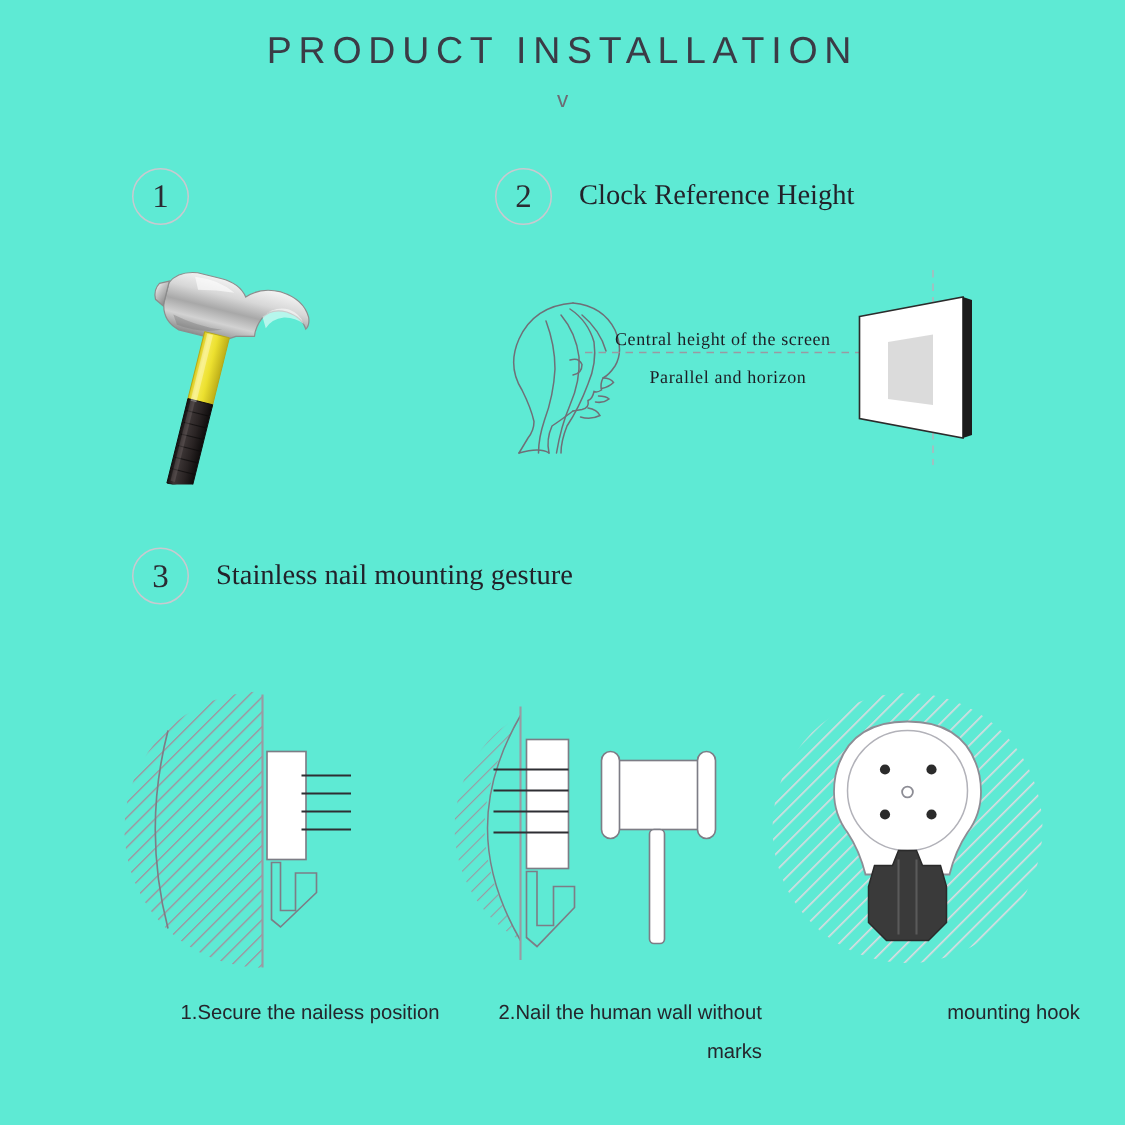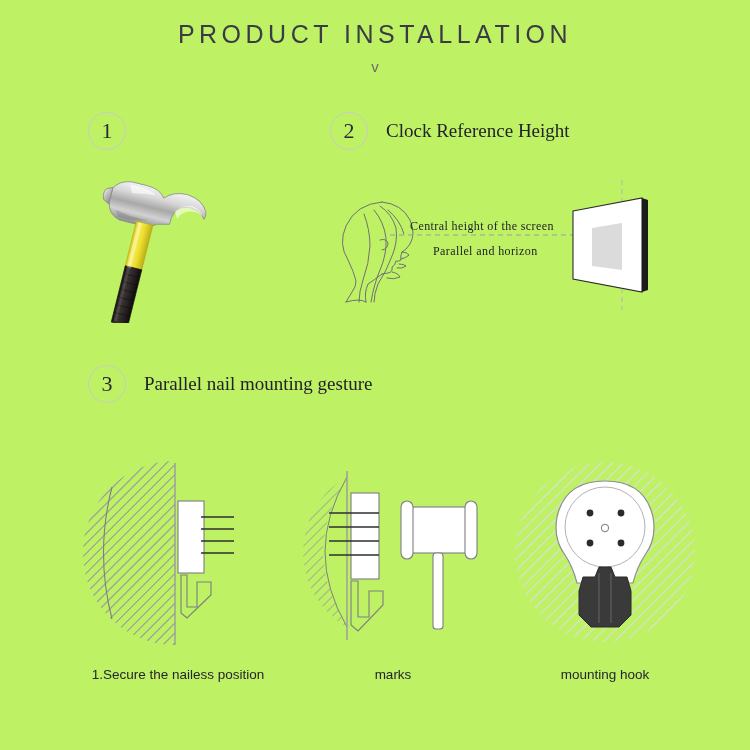--- a/index.html
+++ b/index.html
@@ -9,21 +9,21 @@
     background: #ffffff;
   }
   body {
     font-family: "Liberation Serif", serif;
     color: #1a1a1a;
   }
   #page {
     position: relative;
     width: 750px;
     height: 750px;
-    background: #bef264;
+    background: #5eead4;
     overflow: hidden;
   }
 
   
   #title {
     position: absolute;
     left: 0;
     top: 20px;
     width: 750px;
     text-align: center;
@@ -109,21 +109,21 @@
   
   .panel { position: absolute; top: 455px; width: 220px; height: 195px; }
   #panel1 { left: 75px; }
   #panel2 { left: 285px; }
   #panel3 { left: 495px; }
 
   .caption {
     position: absolute;
     top: 662px;
     width: 230px;
-    text-align: center;
+    text-align: right;
     font-family: "Liberation Sans", sans-serif;
     font-size: 13.5px;
     color: #25252c;
     line-height: 26px;
   }
   #caption1 { left: 63px; }
   #caption2 { left: 278px; }
   #caption3 { left: 490px; }
   .caption .l2 { display: block; }
 </style>
@@ -245,21 +245,21 @@
         <polygon points="312,18 318,20 318,110 312,112" fill="#1c1c1c"></polygon>
       </g>
     </svg>
 
     <div class="dia-text" id="dia-text-1">Central height of the screen</div>
     <div class="dia-text" id="dia-text-2">Parallel and horizon</div>
   </div>
 
   <div class="step-head" id="step3-head">
     <div class="step-badge">3</div>
-    <div class="step-title">Parallel nail mounting gesture</div>
+    <div class="step-title">Stainless nail mounting gesture</div>
   </div>
 
   <svg class="panel" id="panel1" viewBox="0 0 220 195">
     <defs>
       <pattern id="hatchA" width="7" height="7" patternTransform="rotate(45)" patternUnits="userSpaceOnUse">
         <line x1="0" y1="0" x2="0" y2="7" stroke="#9a9aa2" stroke-width="1.5"></line>
       </pattern>
     </defs>
 
     <path d="M100,6 A92,92 0 0 0 100,190 L100,190 L100,6 Z" transform="translate(0,0)" fill="url(#hatchA)" stroke="none"></path>
@@ -354,19 +354,20 @@
       <path d="M104,118 L104,168" stroke="#5a5a5a" stroke-width="1.4" fill="none"></path>
       <path d="M116,118 L116,168" stroke="#5a5a5a" stroke-width="1.4" fill="none"></path>
     </g>
   </svg>
 
   <div class="caption" id="caption1">
     <span>1.Secure the nailess position</span>
     <span class="l2"></span>
   </div>
   <div class="caption" id="caption2">
+    <span>2.Nail the human wall without</span>
     <span class="l2">marks</span>
   </div>
   <div class="caption" id="caption3">
     <span class="l2">mounting hook</span>
   </div>
 
 </div>
 
 </body></html>

